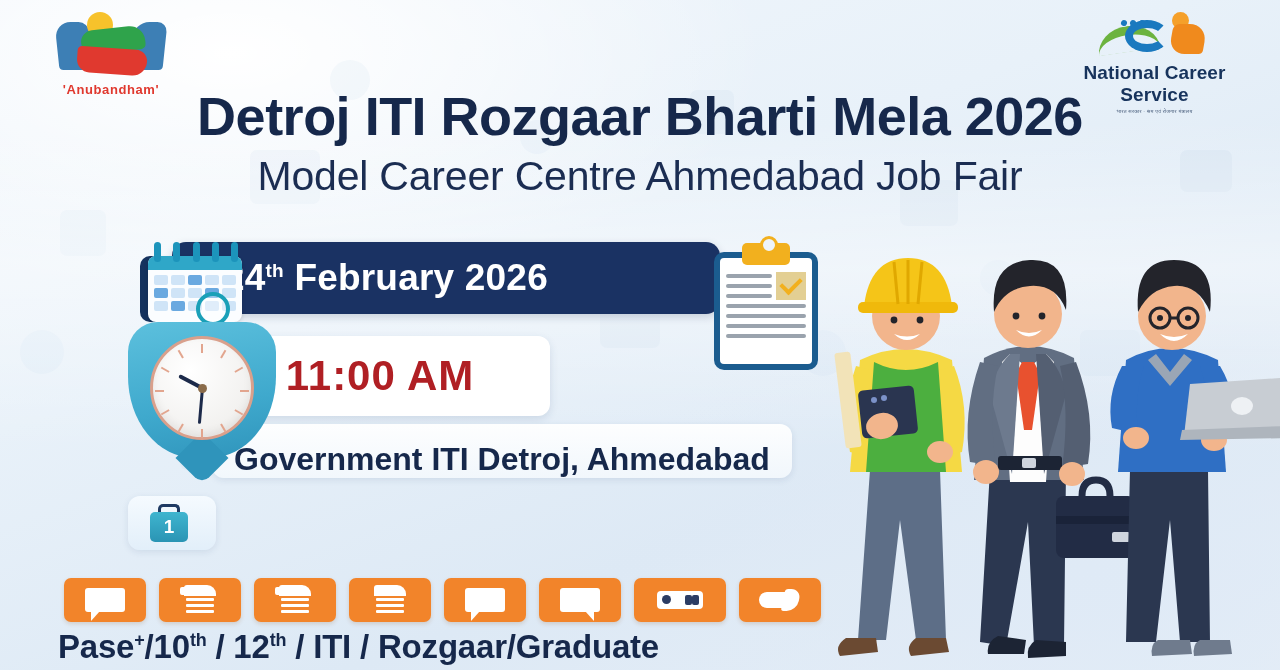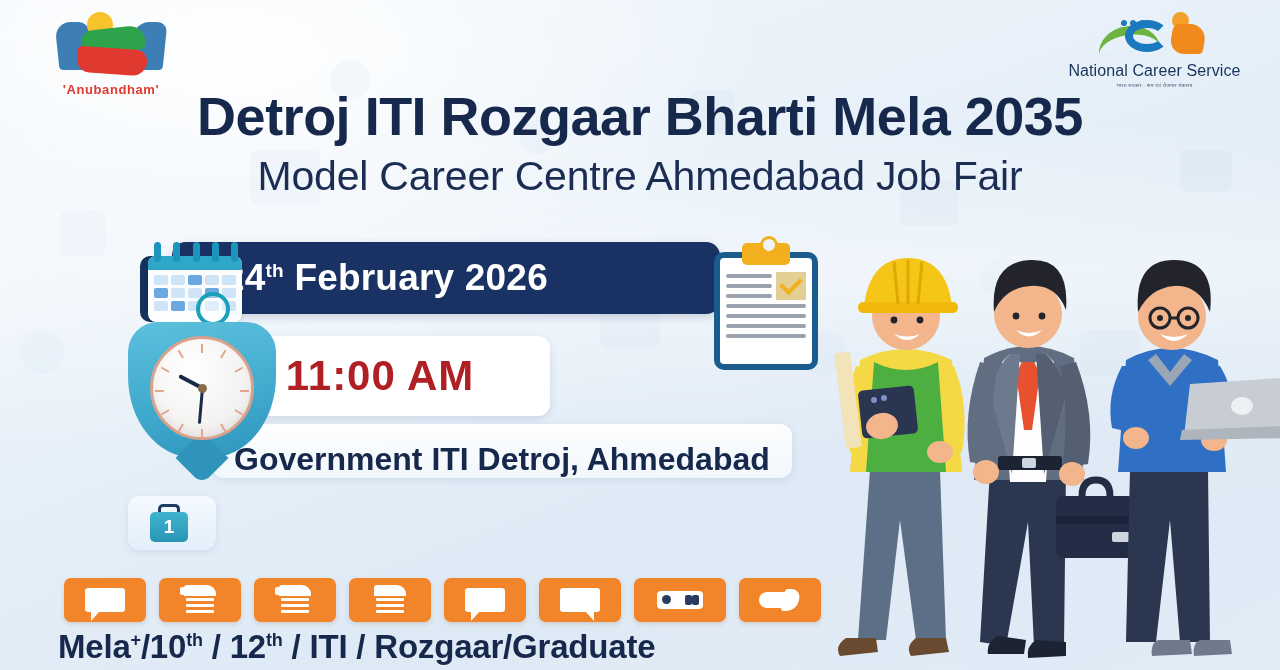--- a/index.html
+++ b/index.html
@@ -87,21 +87,21 @@
     position: absolute; right: 10px; top: 14px; width: 34px; height: 30px;
     background: #f08a1d; border-radius: 6px 18px 4px 16px;
     transform: skewX(-10deg);
   }
   .ncs-dots { position: absolute; left: 26px; top: 2px; }
   .ncs-dots i {
     display: inline-block; width: 6px; height: 6px; margin-right: 3px;
     background: #1a79bf; border-radius: 50%; transform: rotate(25deg);
   }
   .ncs-title {
-    font-size: 16px; font-weight: normal; color: #17335c; letter-spacing: .1px;
+    font-size: 19px; font-weight: bold; color: #17335c; letter-spacing: .1px;
     font-family: "Liberation Sans", sans-serif;
   }
   .ncs-sub {
     font-size: 5px; color: #4a5f7d; line-height: 1.5; margin-top: 2px;
     letter-spacing: .2px;
   }
 
   
   .title-block { position: absolute; left: 0; right: 0; top: 88px; text-align: center; }
   .title-main {
@@ -381,21 +381,21 @@
       <div class="ncs-c"></div>
       <div class="ncs-orange-head"></div>
       <div class="ncs-orange-body"></div>
       <div class="ncs-dots"><i></i><i></i><i></i></div>
     </div>
     <div class="ncs-title">National Career Service</div>
     <div class="ncs-sub">भारत सरकार · श्रम एवं रोजगार मंत्रालय</div>
   </div>
 
   <div class="title-block">
-    <div class="title-main">Detroj ITI Rozgaar Bharti Mela 2035</div>
+    <div class="title-main">Detroj ITI Rozgaar Bharti Mela 2026</div>
     <div class="title-sub">Model Career Centre Ahmedabad Job Fair</div>
   </div>
 
   <div class="info">
 
     <div class="row row-date">
       <div class="date-pill">
         <div class="date-text"><span>24</span><sup>th</sup><span> February 2026</span></div>
       </div>
       <div class="cal-icon">
@@ -639,15 +639,15 @@
         </div>
       </div>
     <div class="obox">
         <div class="glyph-mega">
           <div class="cone"></div>
           <div class="tip"></div>
         </div>
       </div>
   </div>
 
-  <div class="eligibility"><span>Mela</span><sup>+</sup><span>/10</span><sup>th</sup><span> / 12</span><sup>th</sup><span> / ITI / Rozgaar/Graduate</span></div>
+  <div class="eligibility"><span>Pase</span><sup>+</sup><span>/10</span><sup>th</sup><span> / 12</span><sup>th</sup><span> / ITI / Rozgaar/Graduate</span></div>
 
 </div>
 
 </body></html>

